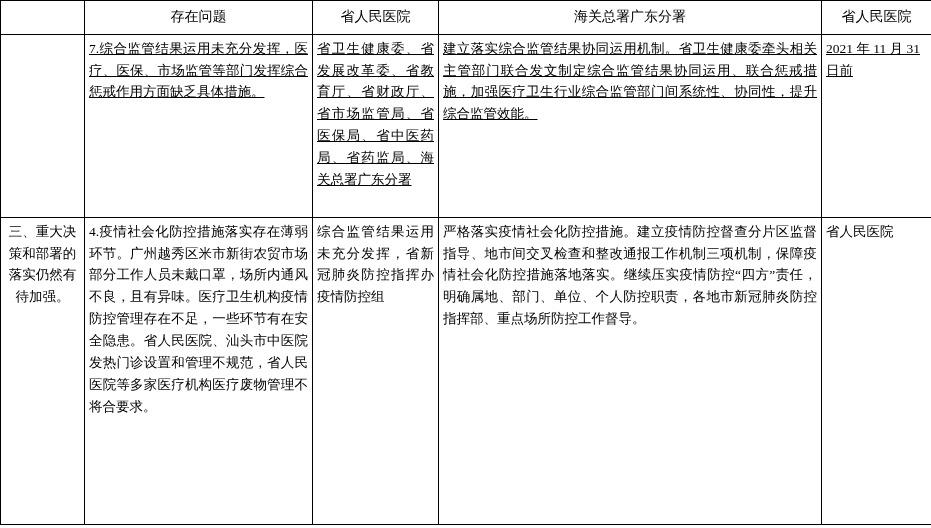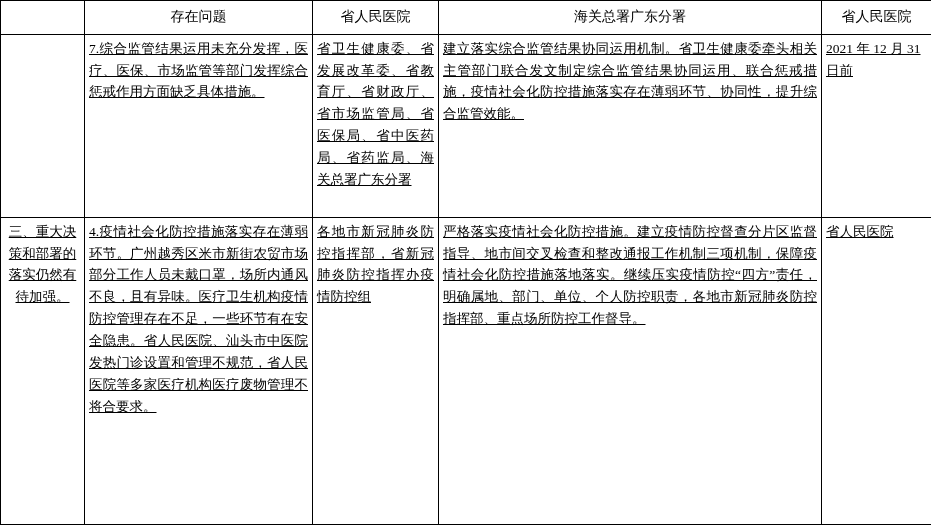--- a/index.html
+++ b/index.html
@@ -56,21 +56,21 @@
   }
   .cell-measure {
     vertical-align: middle;
   }
   .cell-time {
     text-align: left;
     vertical-align: middle;
     line-height: 1.7;
   }
   .row-tall-1 td { height: 176px; text-decoration: underline; }
-  .row-tall-2 td { height: 300px; text-decoration: underline; }
+  .row-tall-2 td { height: 300px; }
 </style>
 </head>
 <body>
 
 <table class="doc-table">
   <colgroup>
     <col class="c-cat">
     <col class="c-prob">
     <col class="c-unit">
     <col class="c-meas">
@@ -83,24 +83,24 @@
       <th>省人民医院</th>
       <th>海关总署广东分署</th>
       <th>省人民医院</th>
     </tr>
   </thead>
   <tbody>
     <tr class="row-tall-1">
       <td class="cell-category"></td>
       <td class="cell-problem">7.综合监管结果运用未充分发挥，医疗、医保、市场监管等部门发挥综合惩戒作用方面缺乏具体措施。</td>
       <td class="cell-unit">省卫生健康委、省发展改革委、省教育厅、省财政厅、省市场监管局、省医保局、省中医药局、省药监局、海关总署广东分署</td>
-      <td class="cell-measure">建立落实综合监管结果协同运用机制。省卫生健康委牵头相关主管部门联合发文制定综合监管结果协同运用、联合惩戒措施，疫情社会化防控措施落实存在薄弱环节、协同性，提升综合监管效能。</td>
-      <td class="cell-time">2021 年 12 月 31 日前</td>
+      <td class="cell-measure">建立落实综合监管结果协同运用机制。省卫生健康委牵头相关主管部门联合发文制定综合监管结果协同运用、联合惩戒措施，加强医疗卫生行业综合监管部门间系统性、协同性，提升综合监管效能。</td>
+      <td class="cell-time">2021 年 11 月 31 日前</td>
     </tr>
     <tr class="row-tall-2">
       <td class="cell-category">三、重大决策和部署的落实仍然有待加强。</td>
       <td class="cell-problem">4.疫情社会化防控措施落实存在薄弱环节。广州越秀区米市新街农贸市场部分工作人员未戴口罩，场所内通风不良，且有异味。医疗卫生机构疫情防控管理存在不足，一些环节有在安全隐患。省人民医院、汕头市中医院发热门诊设置和管理不规范，省人民医院等多家医疗机构医疗废物管理不将合要求。</td>
-      <td class="cell-unit">各地市新冠肺炎防控指挥部，省新冠肺炎防控指挥办疫情防控组</td>
+      <td class="cell-unit">综合监管结果运用未充分发挥，省新冠肺炎防控指挥办疫情防控组</td>
       <td class="cell-measure">严格落实疫情社会化防控措施。建立疫情防控督查分片区监督指导、地市间交叉检查和整改通报工作机制三项机制，保障疫情社会化防控措施落地落实。继续压实疫情防控“四方”责任，明确属地、部门、单位、个人防控职责，各地市新冠肺炎防控指挥部、重点场所防控工作督导。</td>
       <td class="cell-time">省人民医院</td>
     </tr>
   </tbody>
 </table>
 
 </body></html>

